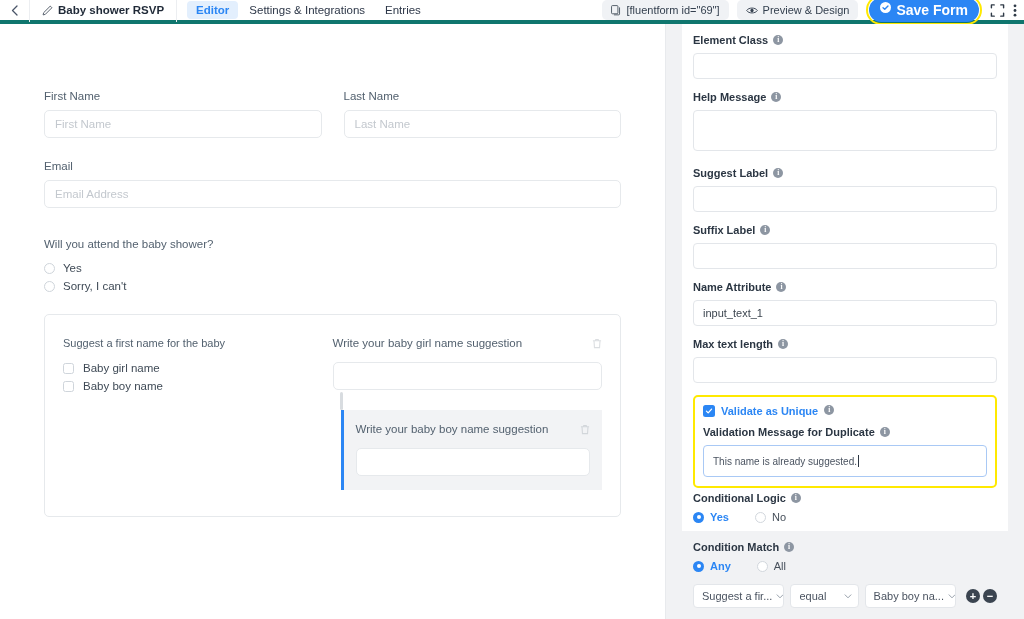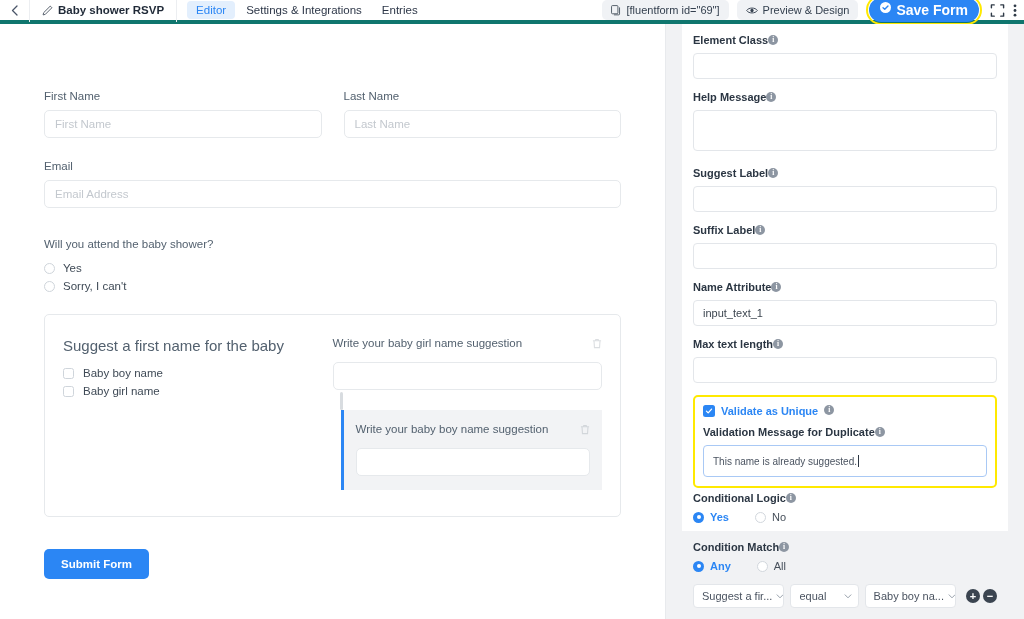--- a/index.html
+++ b/index.html
@@ -26,21 +26,21 @@
     display: flex; align-items: center; gap: 5px;
     padding: 0 12px; height: 23px; color: #1f2937; font-size: 11.5px; font-weight: 600;
     border-right: 1px solid #eceef1; white-space: nowrap;
   }
   .pencil-icon { display: inline-flex; color: #4b5563; }
   .tabs { display: flex; align-items: center; gap: 2px; margin-left: 10px; }
   .tab {
     font-size: 11.5px; color: #2d3748; padding: 3px 9px; border-radius: 4px;
     cursor: pointer; white-space: nowrap;
   }
-  .tab.active { background: #e3effd; color: #2b86f4; font-weight: 400; }
+  .tab.active { background: #e3effd; color: #2b86f4; font-weight: 700; }
   .topbar-right {
     margin-left: auto; display: flex; align-items: center; gap: 8px; padding-right: 7px;
   }
   .chip {
     display: flex; align-items: center; gap: 5px;
     background: #f0f2f5; border-radius: 5px; padding: 4px 9px;
     font-size: 11px; color: #34404f; white-space: nowrap; cursor: pointer;
   }
   .save-wrap {
     border: 2px solid #ffe900; border-radius: 16px; padding: 1px; display: inline-flex;
@@ -78,21 +78,21 @@
     background: #fff; flex: none;
   }
   .radio-lbl { font-size: 11.5px; color: #3f4a56; }
 
   .group-box {
     margin-top: 14px; border: 1px solid #e6e9ec; border-radius: 5px;
     padding: 22px 18px 26px 18px; display: flex; position: relative;
   }
   .gb-left { width: 50%; padding-right: 10px; }
   .gb-right { width: 50%; position: relative; }
-  .gb-heading { font-size: 15px; color: #53616f; margin-bottom: 13px; }
+  .gb-heading { font-size: 11px; color: #53616f; margin-bottom: 13px; }
   .cb-row { display: flex; align-items: center; gap: 9px; margin-bottom: 6px; }
   .cb-box {
     width: 11px; height: 11px; border: 1px solid #cfd5db; border-radius: 2.5px;
     background: #fff; flex: none;
   }
   .cb-lbl { font-size: 11.5px; color: #3f4a56; }
   .sub-field { position: relative; padding: 0 0 0 0; }
   .sub-field .sf-head {
     display: flex; align-items: flex-start; justify-content: space-between;
     margin-bottom: 9px;
@@ -116,21 +116,21 @@
   .gutter {
     position: absolute; top: 24px; left: 665px; width: 17px; height: 595px;
     background: #f1f2f4; border-left: 1px solid #e8eaed;
   }
   .sidebar {
     position: absolute; top: 24px; left: 682px; width: 326px; height: 595px;
     background: #ffffff; overflow: hidden; padding: 10px 0 0 0;
   }
   .sb-scroll { padding: 0 11px; }
   .sb-label {
-    display: flex; align-items: center; 
+    display: flex; align-items: center; gap: 5px;
     font-size: 11px; font-weight: 600; color: #2b3643; margin-bottom: 7px;
   }
   .info-i {
     width: 10px; height: 10px; border-radius: 50%; background: #8d96a2;
     color: #fff; font-size: 7.5px; font-weight: 700; line-height: 10px;
     text-align: center; flex: none; cursor: pointer; font-family: "Liberation Serif", serif;
   }
   .sb-inp {
     width: 100%; height: 26px; border: 1px solid #e3e6ea; border-radius: 4px;
     background: #fff; font-size: 11px; color: #3d4650; padding: 0 9px;
@@ -299,25 +299,25 @@
             <span class="radio-lbl">Sorry, I can't</span>
           </div>
         </div>
       </div>
 
       <div class="group-box">
         <div class="gb-left">
           <div class="gb-heading">Suggest a first name for the baby</div>
           <div class="cb-row">
             <span class="cb-box"></span>
-            <span class="cb-lbl">Baby boy name</span>
+            <span class="cb-lbl">Baby girl name</span>
           </div>
           <div class="cb-row">
             <span class="cb-box"></span>
-            <span class="cb-lbl">Baby girl name</span>
+            <span class="cb-lbl">Baby boy name</span>
           </div>
         </div>
 
         <div class="gb-right">
           <div class="sub-field">
             <div class="sf-head">
               <span class="fld-label" style="margin:0;">Write your baby girl name suggestion</span>
               <span class="trash">
                 <svg width="10" height="11" viewBox="0 0 11 12">
                   <path d="M1 3 h9 M4 3 V1.6 h3 V3 M2.2 3 l0.5 7.5 h5.6 L8.8 3" fill="none" stroke="#8b949e" stroke-width="1.2" stroke-linejoin="round"></path>
@@ -335,21 +335,20 @@
                 <svg width="10" height="11" viewBox="0 0 11 12">
                   <path d="M1 3 h9 M4 3 V1.6 h3 V3 M2.2 3 l0.5 7.5 h5.6 L8.8 3" fill="none" stroke="#8b949e" stroke-width="1.2" stroke-linejoin="round"></path>
                 </svg>
               </span>
             </div>
             <input class="inp" value="" style="">
           </div>
         </div>
       </div>
 
-      <button class="submit-btn">Submit Form</button>
     </div>
   </div>
 
   <div class="gutter"></div>
 
   <div class="sidebar">
     <div class="sb-scroll">
 
       <div class="sb-blk">
         <div class="sb-label">

